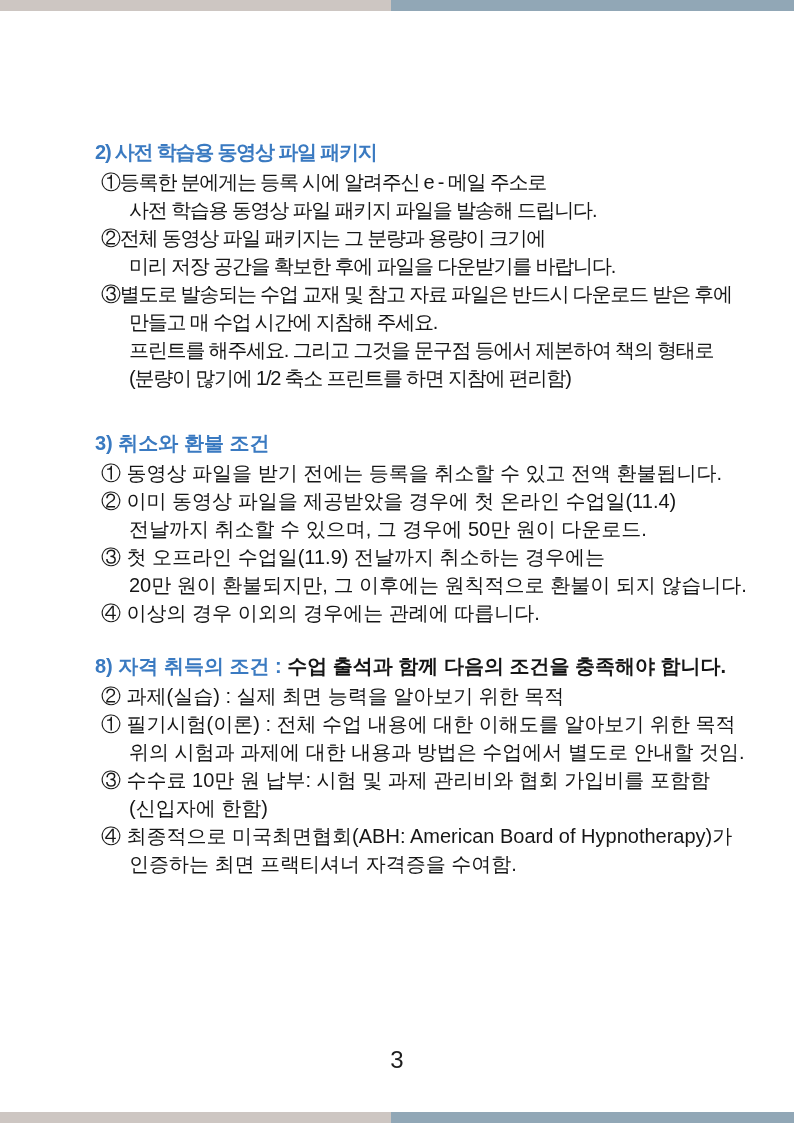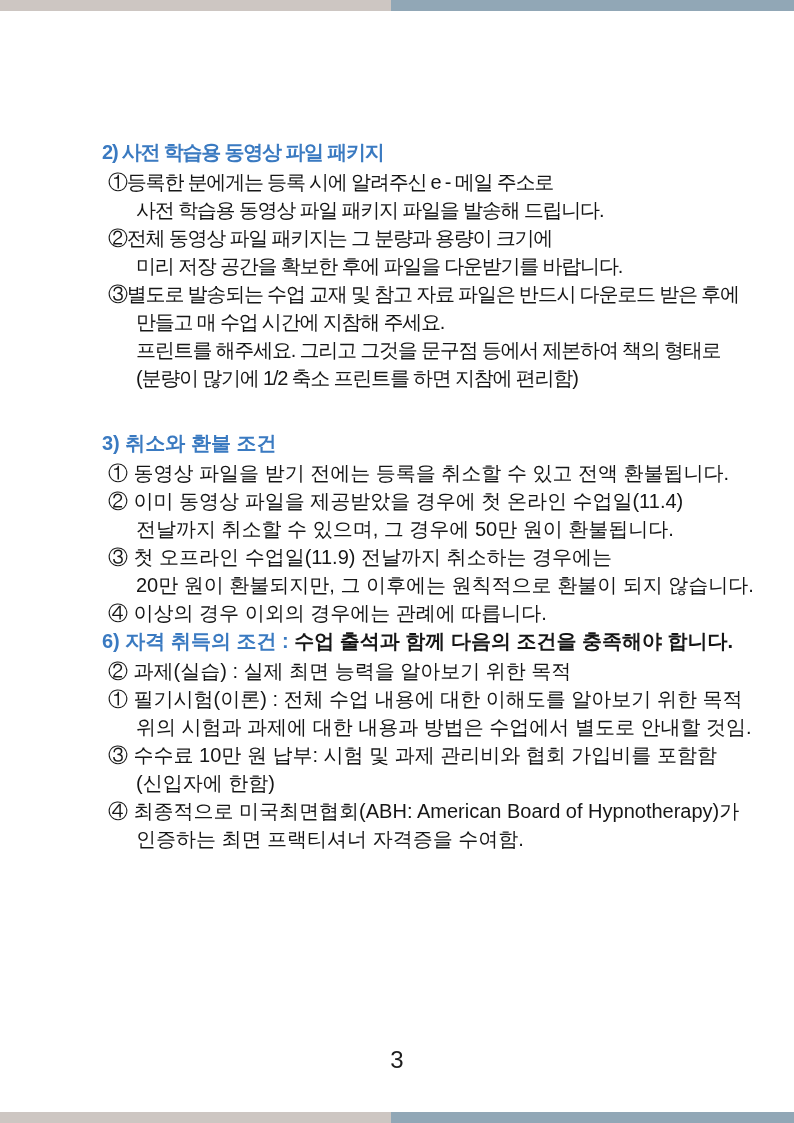--- a/index.html
+++ b/index.html
@@ -24,21 +24,21 @@
     height: 11px;
     display: flex;
   }
   .deco-bar.top { top: 0; }
   .deco-bar.bottom { bottom: 0; }
   .seg-left { width: 391px; height: 100%; background: var(--bar-left); }
   .seg-right { flex: 1; height: 100%; background: var(--bar-right); }
 
   .content {
     position: absolute;
-    left: 102px;
+    left: 95px;
     top: 138px;
     width: 665px;
   }
   .sec h2 {
     font-size: 20px;
     line-height: 28px;
     font-weight: 700;
     color: var(--heading-blue);
     margin-bottom: 2px;
     white-space: nowrap;
@@ -49,21 +49,21 @@
     font-weight: 400;
     color: var(--body-text);
     white-space: nowrap;
   }
   .sec .ind1 { padding-left: 6px; }
   .sec .ind2 { padding-left: 34px; }
 
   
   .sec2 h2, .sec2 p { letter-spacing: -1.2px; }
   .sec2 { margin-bottom: 37px; }
-  .sec3 { }
+  .sec3 { margin-bottom: 25px; }
 
   .sec4 h2 .h-rest {
     color: var(--body-text);
     font-weight: 700;
   }
 
   .page-num {
     position: absolute;
     top: 1044px;
     left: 0;
@@ -94,28 +94,28 @@
     <p class="ind1">③별도로 발송되는 수업 교재 및 참고 자료 파일은 반드시 다운로드 받은 후에</p>
     <p class="ind2">만들고 매 수업 시간에 지참해 주세요.</p>
     <p class="ind2">프린트를 해주세요. 그리고 그것을 문구점 등에서 제본하여 책의 형태로</p>
     <p class="ind2">(분량이 많기에 1/2 축소 프린트를 하면 지참에 편리함)</p>
   </div>
 
   <div class="sec sec3">
     <h2>3) 취소와 환불 조건</h2>
     <p class="ind1">① 동영상 파일을 받기 전에는 등록을 취소할 수 있고 전액 환불됩니다.</p>
     <p class="ind1">② 이미 동영상 파일을 제공받았을 경우에 첫 온라인 수업일(11.4)</p>
-    <p class="ind2">전날까지 취소할 수 있으며, 그 경우에 50만 원이 환불됩니다.</p>
+    <p class="ind2">전날까지 취소할 수 있으며, 그 경우에 50만 원이 다운로드.</p>
     <p class="ind1">③ 첫 오프라인 수업일(11.9) 전날까지 취소하는 경우에는</p>
     <p class="ind2">20만 원이 환불되지만, 그 이후에는 원칙적으로 환불이 되지 않습니다.</p>
     <p class="ind1">④ 이상의 경우 이외의 경우에는 관례에 따릅니다.</p>
   </div>
 
   <div class="sec sec4">
-    <h2><span>6) 자격 취득의 조건 : </span><span class="h-rest">수업 출석과 함께 다음의 조건을 충족해야 합니다.</span></h2>
+    <h2><span>8) 자격 취득의 조건 : </span><span class="h-rest">수업 출석과 함께 다음의 조건을 충족해야 합니다.</span></h2>
     <p class="ind1">② 과제(실습) : 실제 최면 능력을 알아보기 위한 목적</p>
     <p class="ind1">① 필기시험(이론) : 전체 수업 내용에 대한 이해도를 알아보기 위한 목적</p>
     <p class="ind2">위의 시험과 과제에 대한 내용과 방법은 수업에서 별도로 안내할 것임.</p>
     <p class="ind1">③ 수수료 10만 원 납부: 시험 및 과제 관리비와 협회 가입비를 포함함</p>
     <p class="ind2">(신입자에 한함)</p>
     <p class="ind1">④ 최종적으로 미국최면협회(ABH: American Board of Hypnotherapy)가</p>
     <p class="ind2">인증하는 최면 프랙티셔너 자격증을 수여함.</p>
   </div>
 
 </div>

